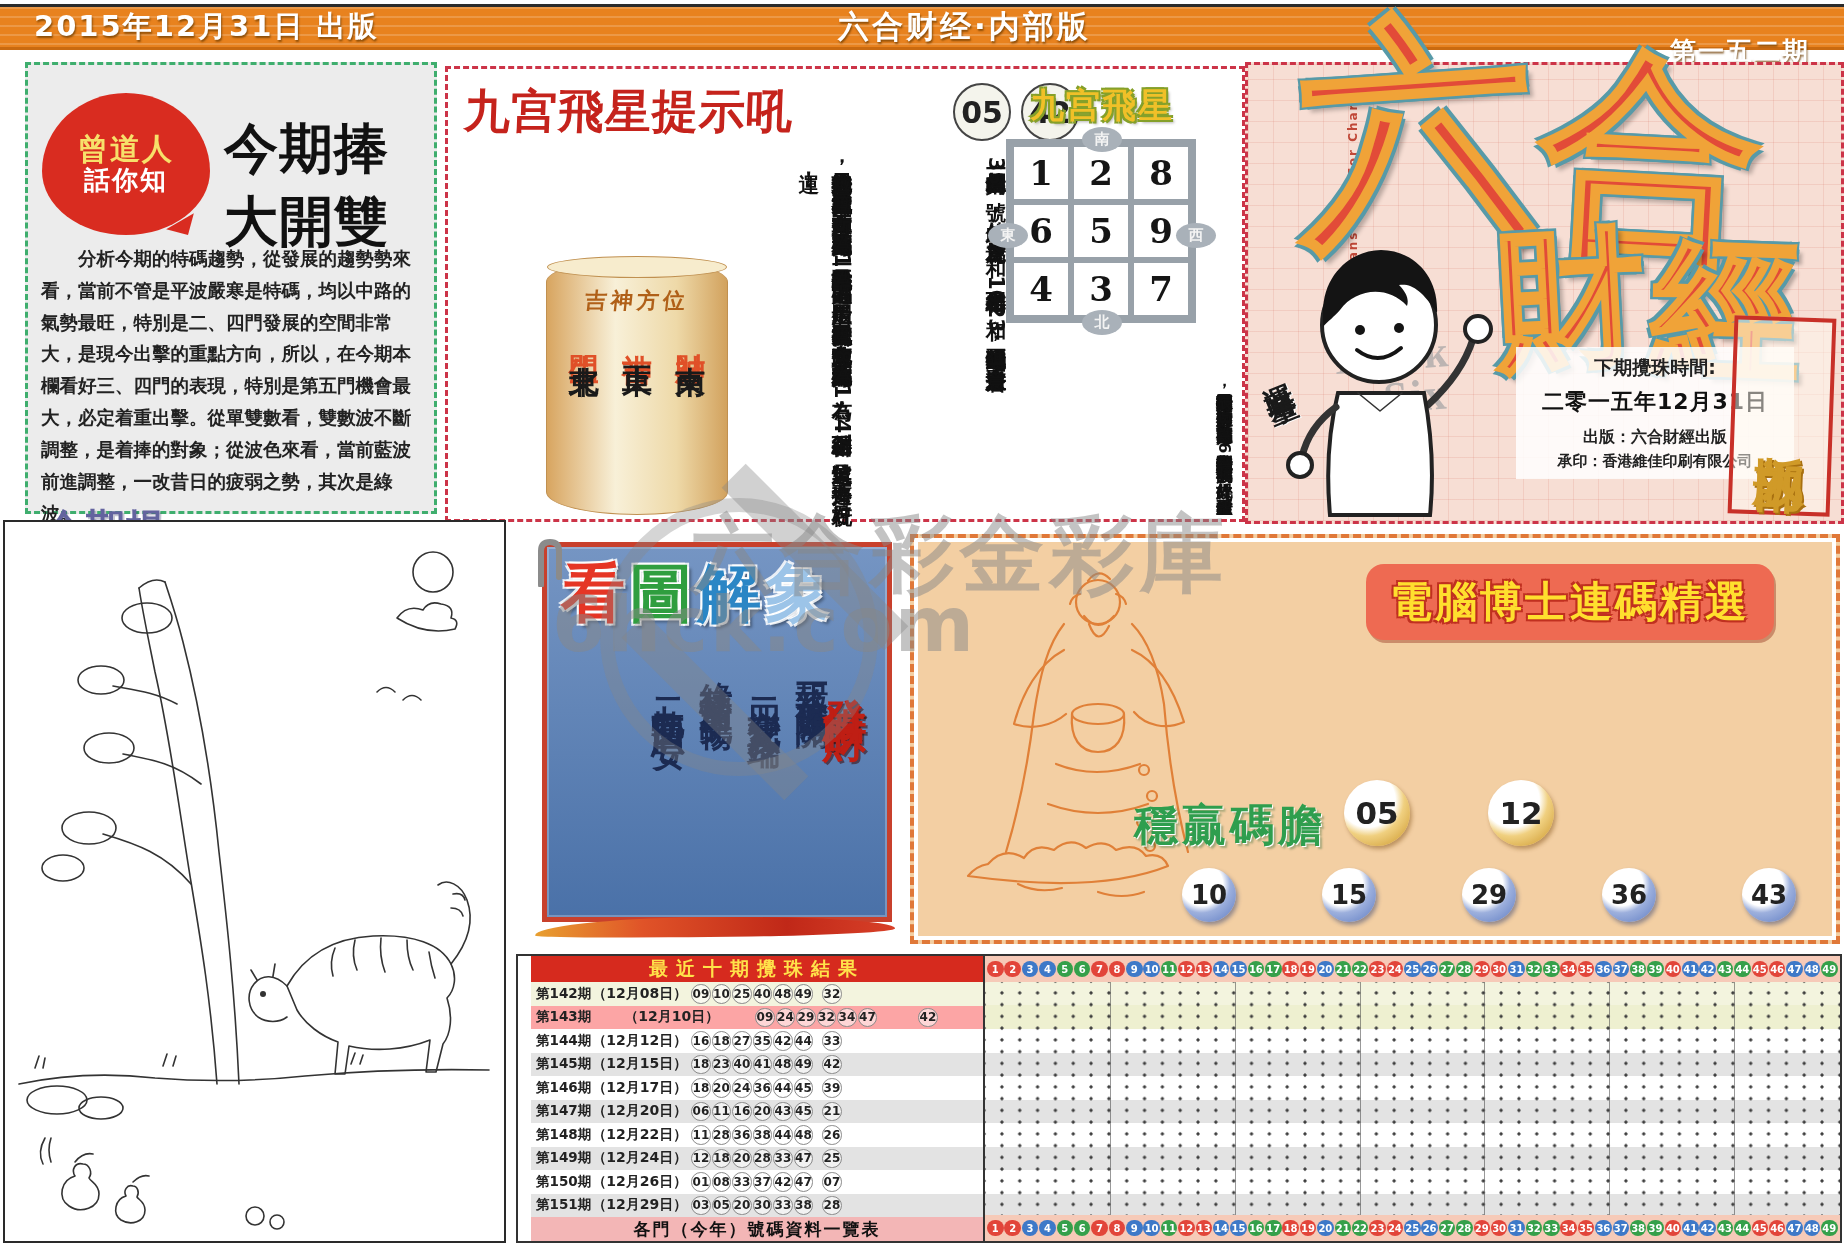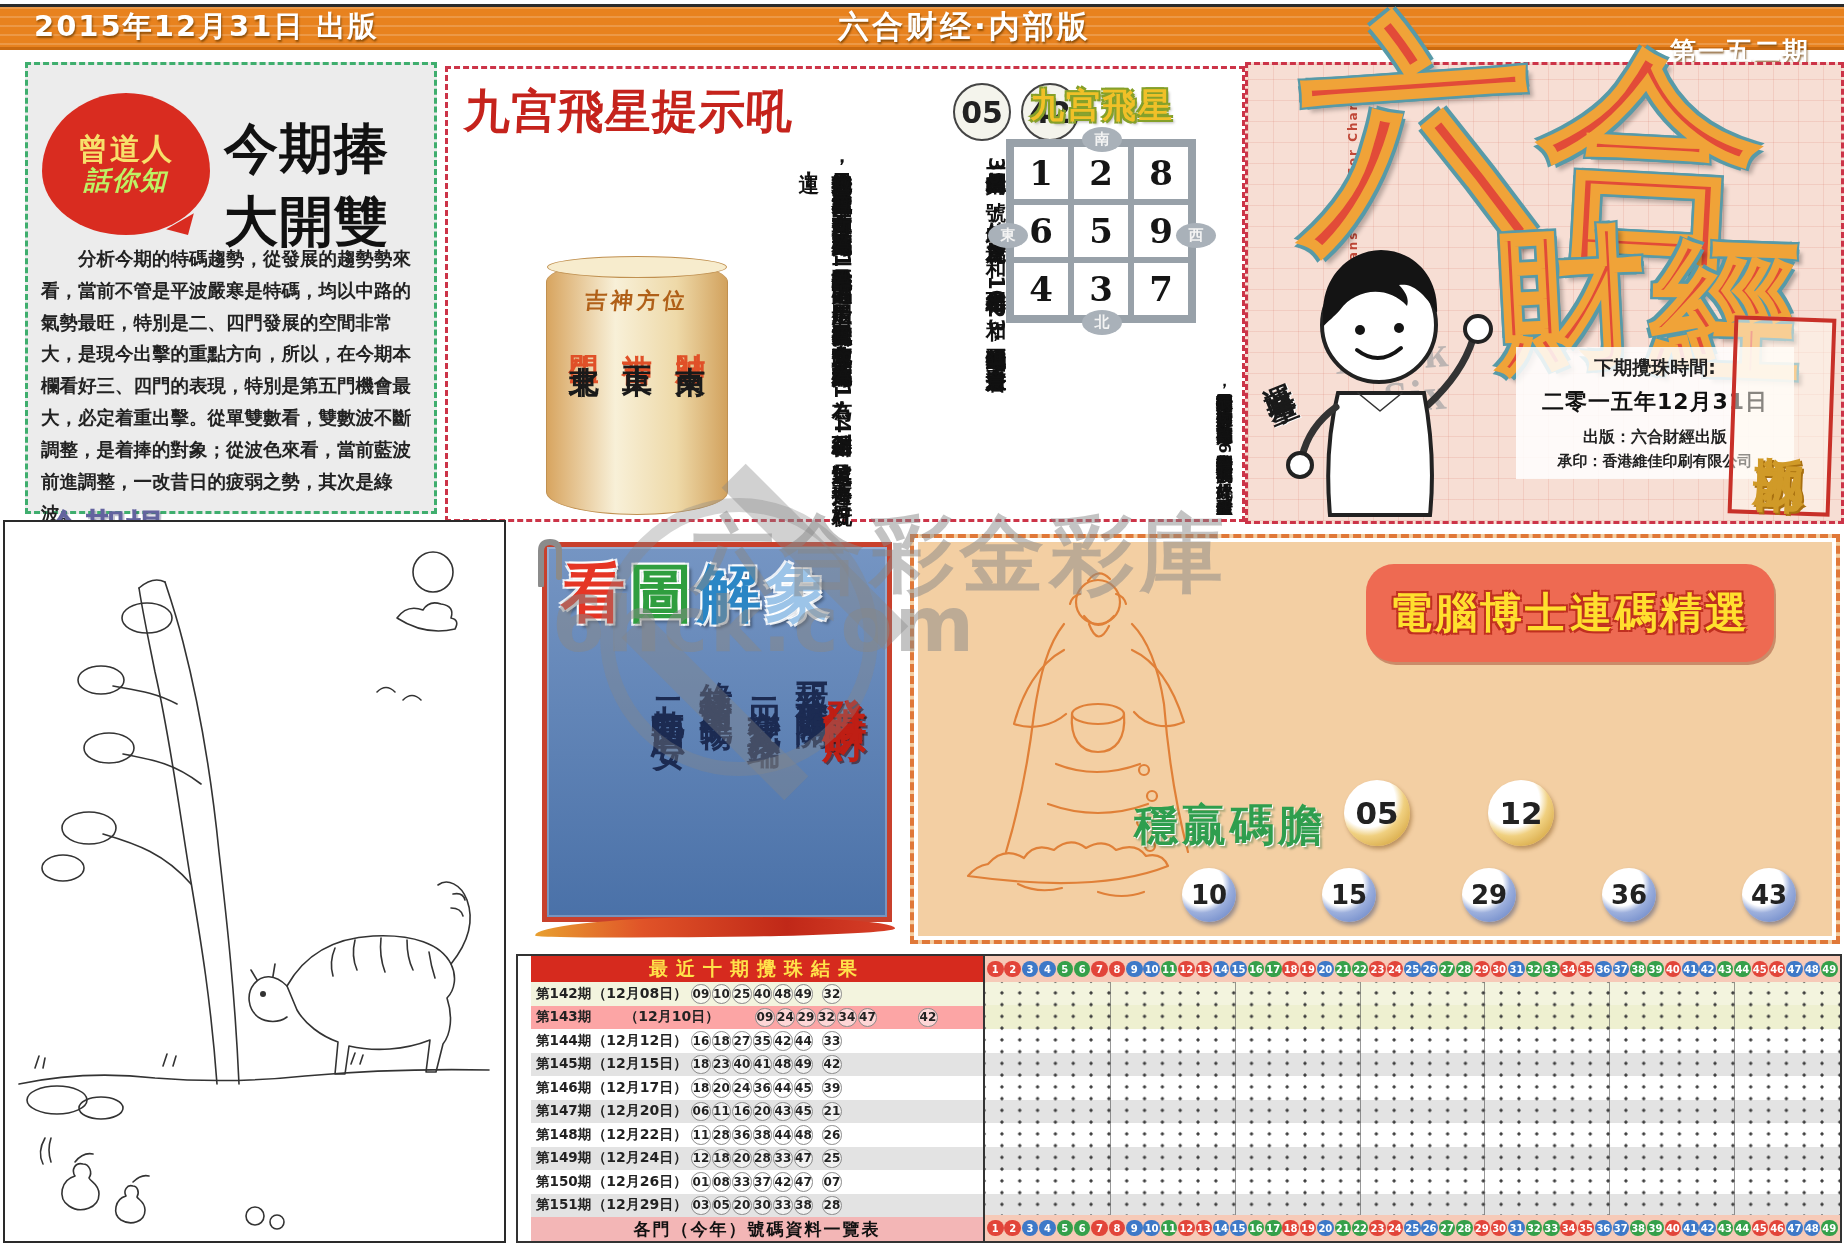--- a/index.html
+++ b/index.html
@@ -18,21 +18,21 @@
   .abs{position:absolute;}
   
   .tips{left:25px;top:62px;width:412px;height:452px;background:#ececec;
         border:3px dashed #3fae6e;box-sizing:border-box;}
   .bubble{position:absolute;left:14px;top:28px;width:168px;height:142px;background:#d92c20;
           border-radius:50% 50% 50% 50%/55% 55% 45% 45%;display:flex;flex-direction:column;
           align-items:center;justify-content:center;line-height:1.15;}
   .bubble:after{content:"";position:absolute;right:6px;bottom:-16px;width:0;height:0;
           border:16px solid transparent;border-top-color:#d92c20;transform:rotate(-30deg);}
   .bubble .b1{color:#f7e06a;font-size:30px;font-weight:900;letter-spacing:2px;}
-  .bubble .b2{color:#bef264;font-size:26px;font-weight:900;letter-spacing:2px;font-style:italic;}
+  .bubble .b2{color:#ffffff;font-size:26px;font-weight:900;letter-spacing:2px;}
   .tips-title{position:absolute;left:196px;top:48px;font-size:54px;font-weight:900;color:#111;
           letter-spacing:1px;}
   .tips-body{position:absolute;left:13px;top:178px;width:386px;font-size:18.5px;font-weight:600;
           line-height:1.72;color:#222;}
   .tips-body p{margin:0;text-indent:2em;}
   .provide{position:absolute;left:16px;top:436px;display:flex;align-items:center;gap:22px;}
   .provide-label{font-size:40px;font-weight:900;color:#63639e;letter-spacing:1px;
           text-shadow:2px 2px 0 rgba(30,30,80,.25);}
   .pnum{width:52px;height:52px;border:2.5px solid #333;border-radius:50%;background:#f2f2ee;
           display:flex;align-items:center;justify-content:center;font-size:29px;font-weight:bold;color:#222;}
@@ -119,22 +119,22 @@
   .poem{position:absolute;left:16px;top:108px;bottom:48px;right:58px;writing-mode:vertical-rl;z-index:1;}
   .poem-line{font-family:"DejaVu Serif",serif;font-size:33px;font-weight:bold;color:#1c2b52;
       line-height:1;margin-left:15px;letter-spacing:6px;}
   .poem-line:nth-child(even){padding-top:18px;}
   .fortune{position:absolute;right:12px;top:116px;writing-mode:vertical-rl;font-family:"DejaVu Serif",serif;
       font-size:44px;font-weight:900;color:#bf1e14;text-shadow:2px 2px 0 rgba(60,8,4,.55);letter-spacing:10px;z-index:2;}
   .clip{position:absolute;left:-16px;top:-8px;z-index:3;}
   
   .doctor{left:910px;top:534px;width:930px;height:410px;background:#f3cfa3;
       border:4px dashed #e07838;box-sizing:border-box;box-shadow:0 0 0 4px #fff inset;}
-  .doc-banner{position:absolute;left:452px;top:26px;width:408px;height:98px;background:#ee6a52;
-      border-radius:28px;display:flex;align-items:center;justify-content:center;
+  .doc-banner{position:absolute;left:452px;top:26px;width:408px;height:76px;background:#ee6a52;
+      border-radius:18px;display:flex;align-items:center;justify-content:center;
       box-shadow:2px 3px 0 rgba(140,40,20,.4);}
   .doc-banner span{font-size:42px;font-weight:900;color:#ffdf2e;letter-spacing:3px;
       text-shadow:-2px -2px 0 #c03020,2px -2px 0 #c03020,-2px 2px 0 #c03020,2px 2px 0 #c03020;}
   .doc-body{position:absolute;left:446px;top:122px;width:428px;font-size:20px;font-weight:bold;
       color:#bd8220;line-height:1.62;}
   .pick-label{position:absolute;left:220px;top:258px;font-size:44px;font-weight:900;color:#2f9e4e;
       letter-spacing:4px;text-shadow:1px 1px 0 #fff,3px 3px 2px rgba(0,80,30,.3);}
   .main-balls{position:absolute;left:430px;top:242px;display:flex;gap:78px;}
   .ball-gold{width:66px;height:66px;border-radius:50%;
       background:radial-gradient(circle at 36% 30%,#ffffff 0 44%,#f0d080 58%,#c89020 100%);

